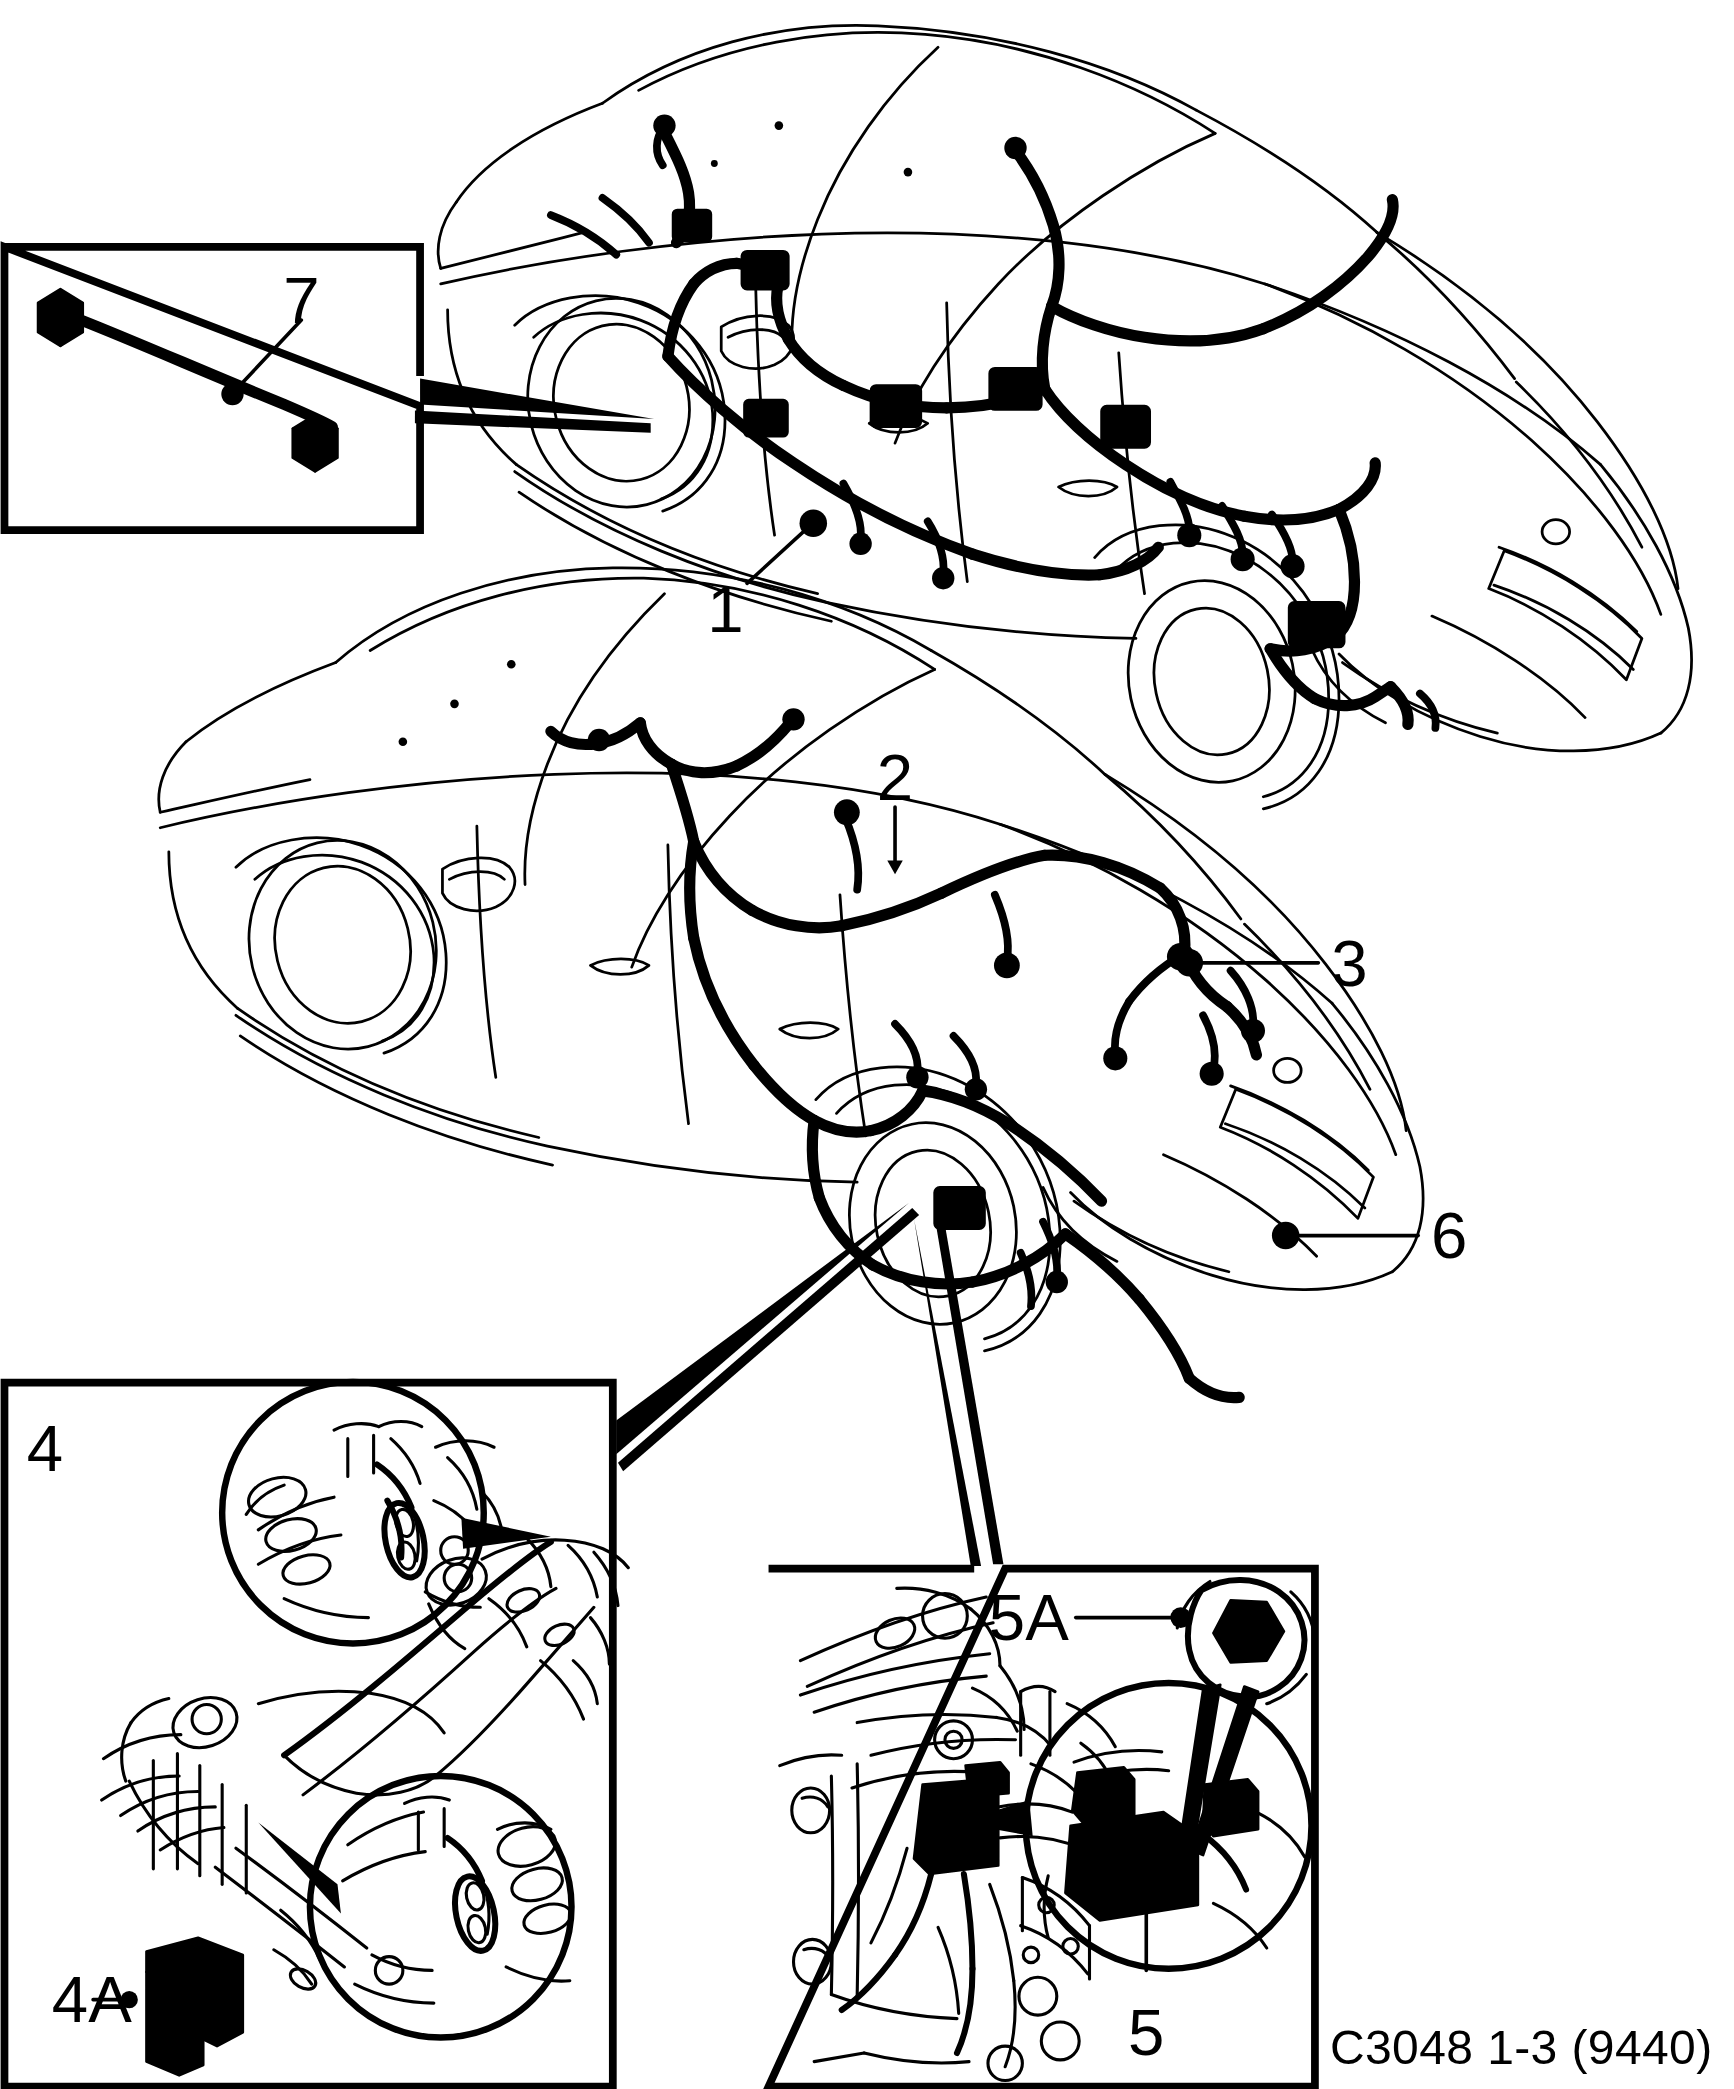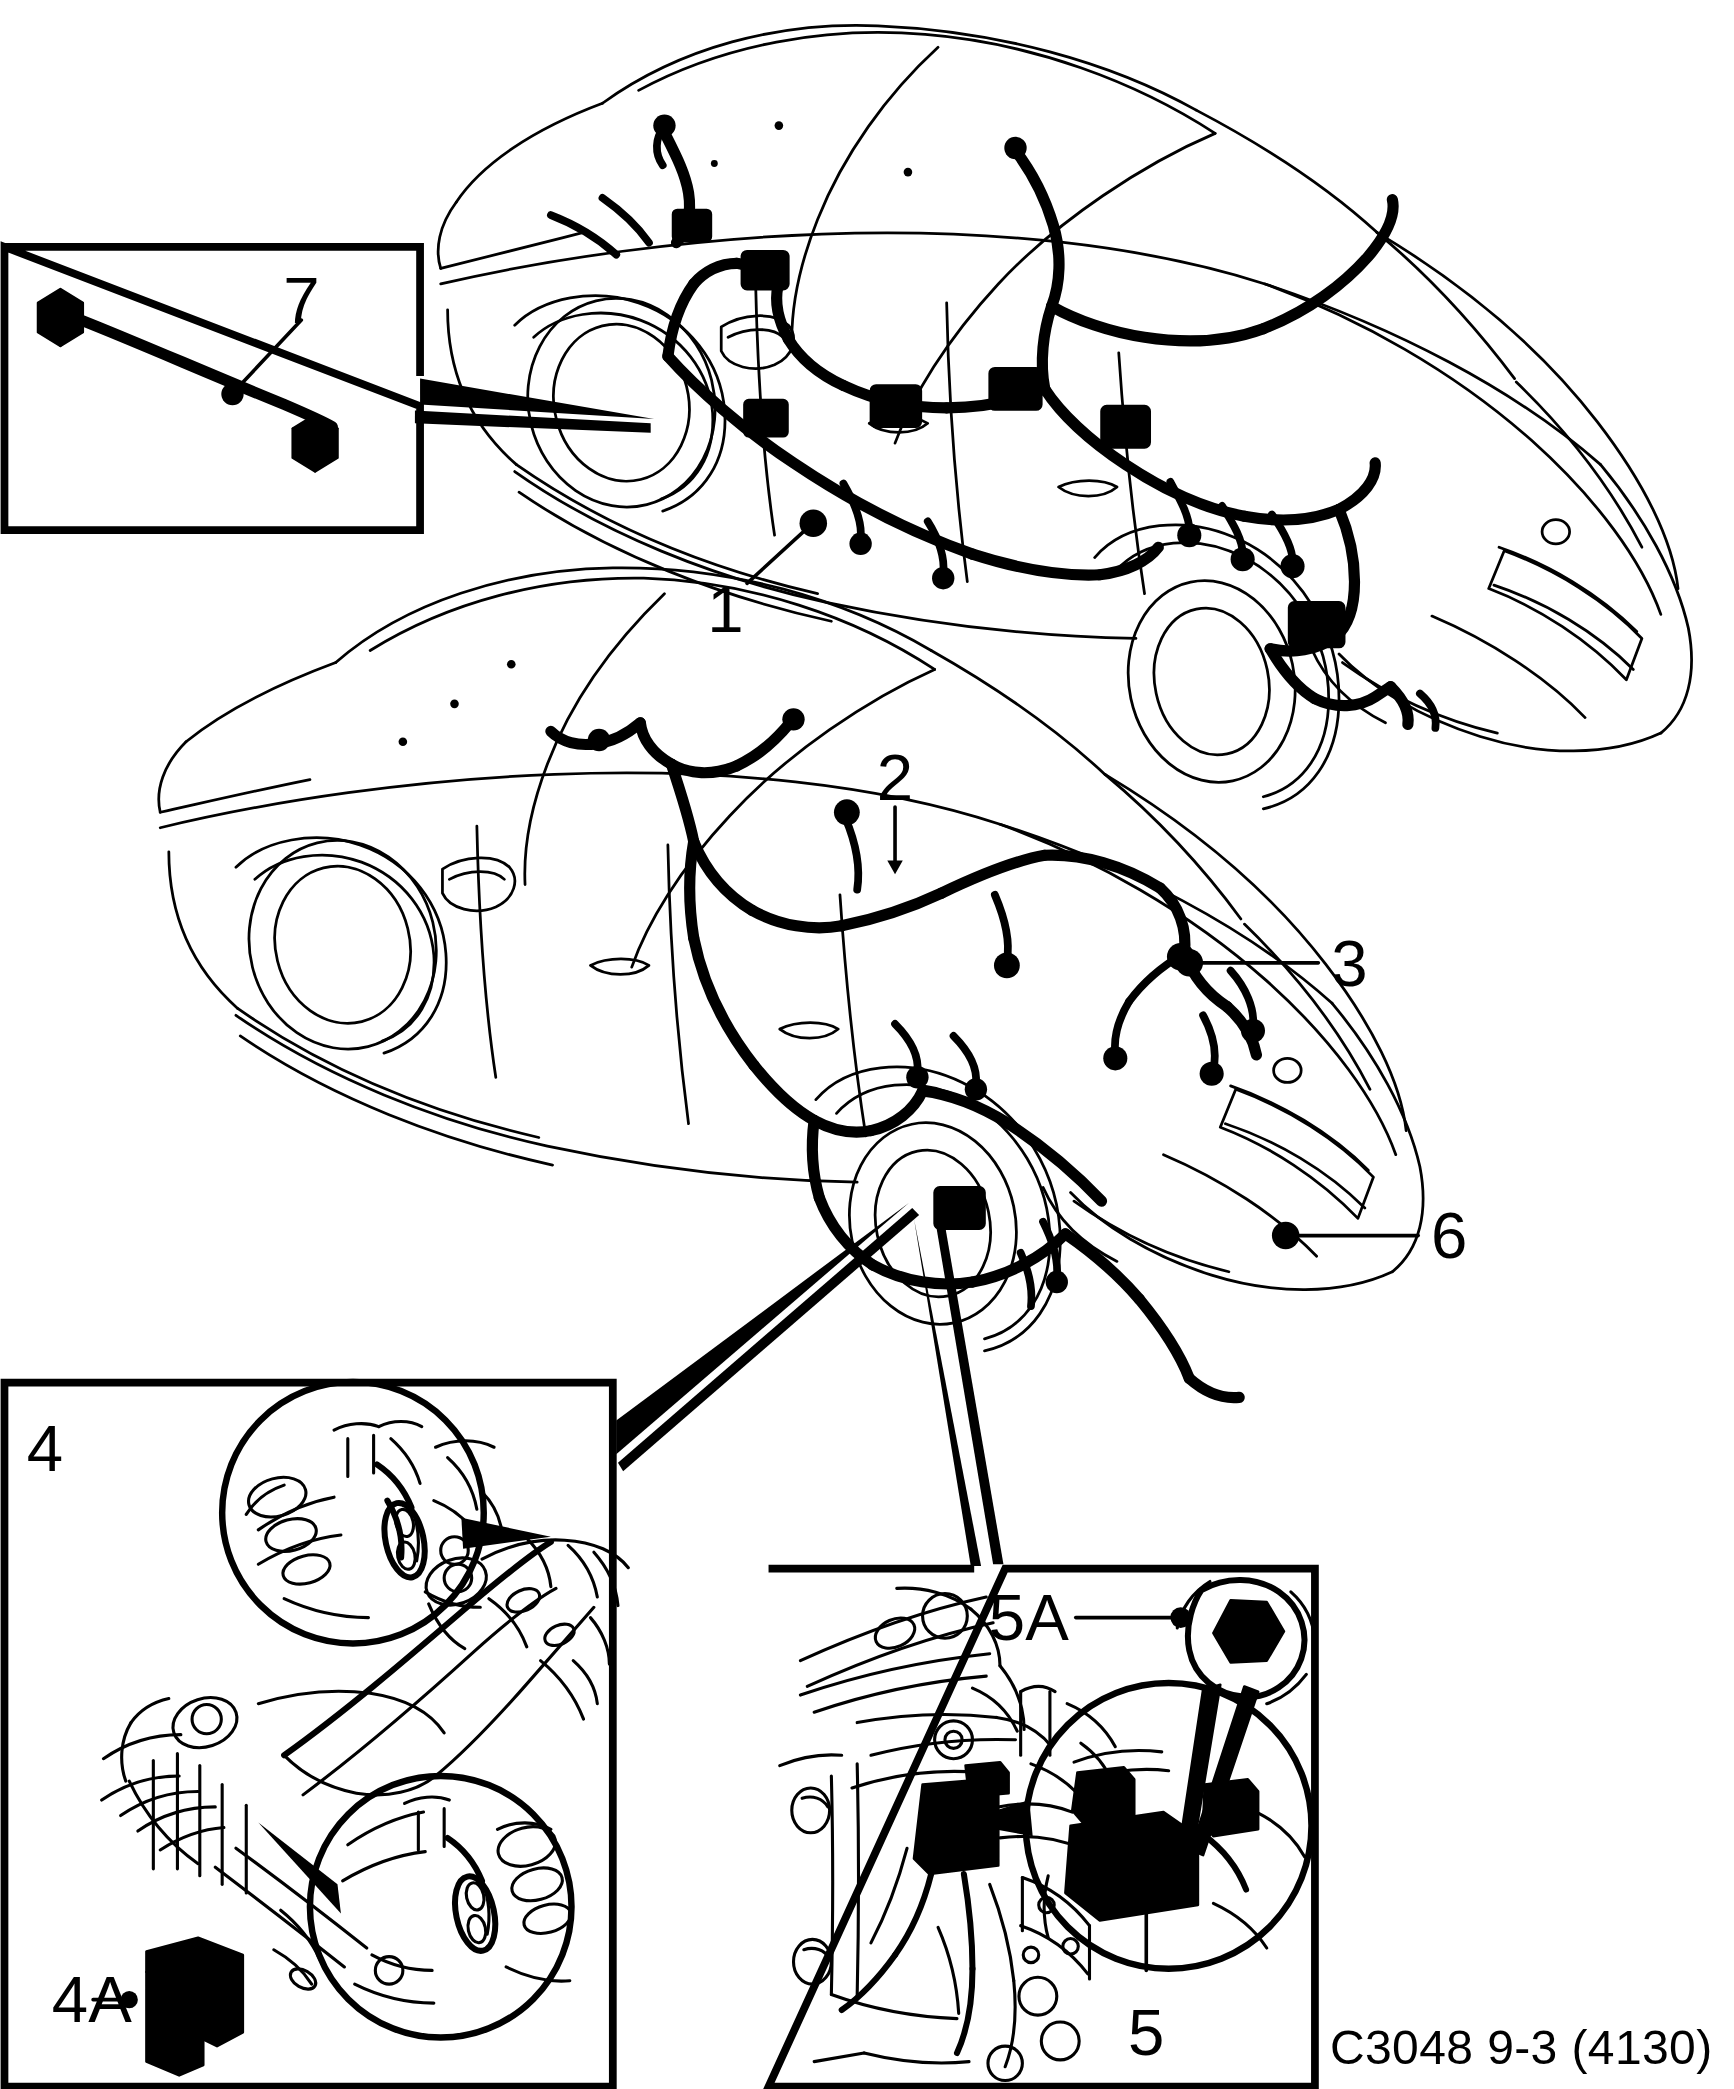--- a/index.html
+++ b/index.html
@@ -535,16 +535,16 @@
     <text class="cal" x="843" y="735" text-anchor="middle">1</text>
     <text class="cal" x="1040" y="930" text-anchor="middle">2</text>
     <text class="cal" x="1568" y="1146" text-anchor="middle">3</text>
     <text class="cal" x="1684" y="1462" text-anchor="middle">6</text>
     <text class="cal" x="52" y="1710" text-anchor="middle">4</text>
     <text class="cal" x="60" y="2350" text-anchor="start">4A</text>
     <text class="cal" x="1242" y="1906" text-anchor="end">5A</text>
     <text class="cal" x="1332" y="2388" text-anchor="middle">5</text>
   </svg>
 
-  <div class="caption">C3048 9-3 (4130)</div>
+  <div class="caption">C3048 1-3 (9440)</div>
 
 </div>
 
 
 </body></html>

